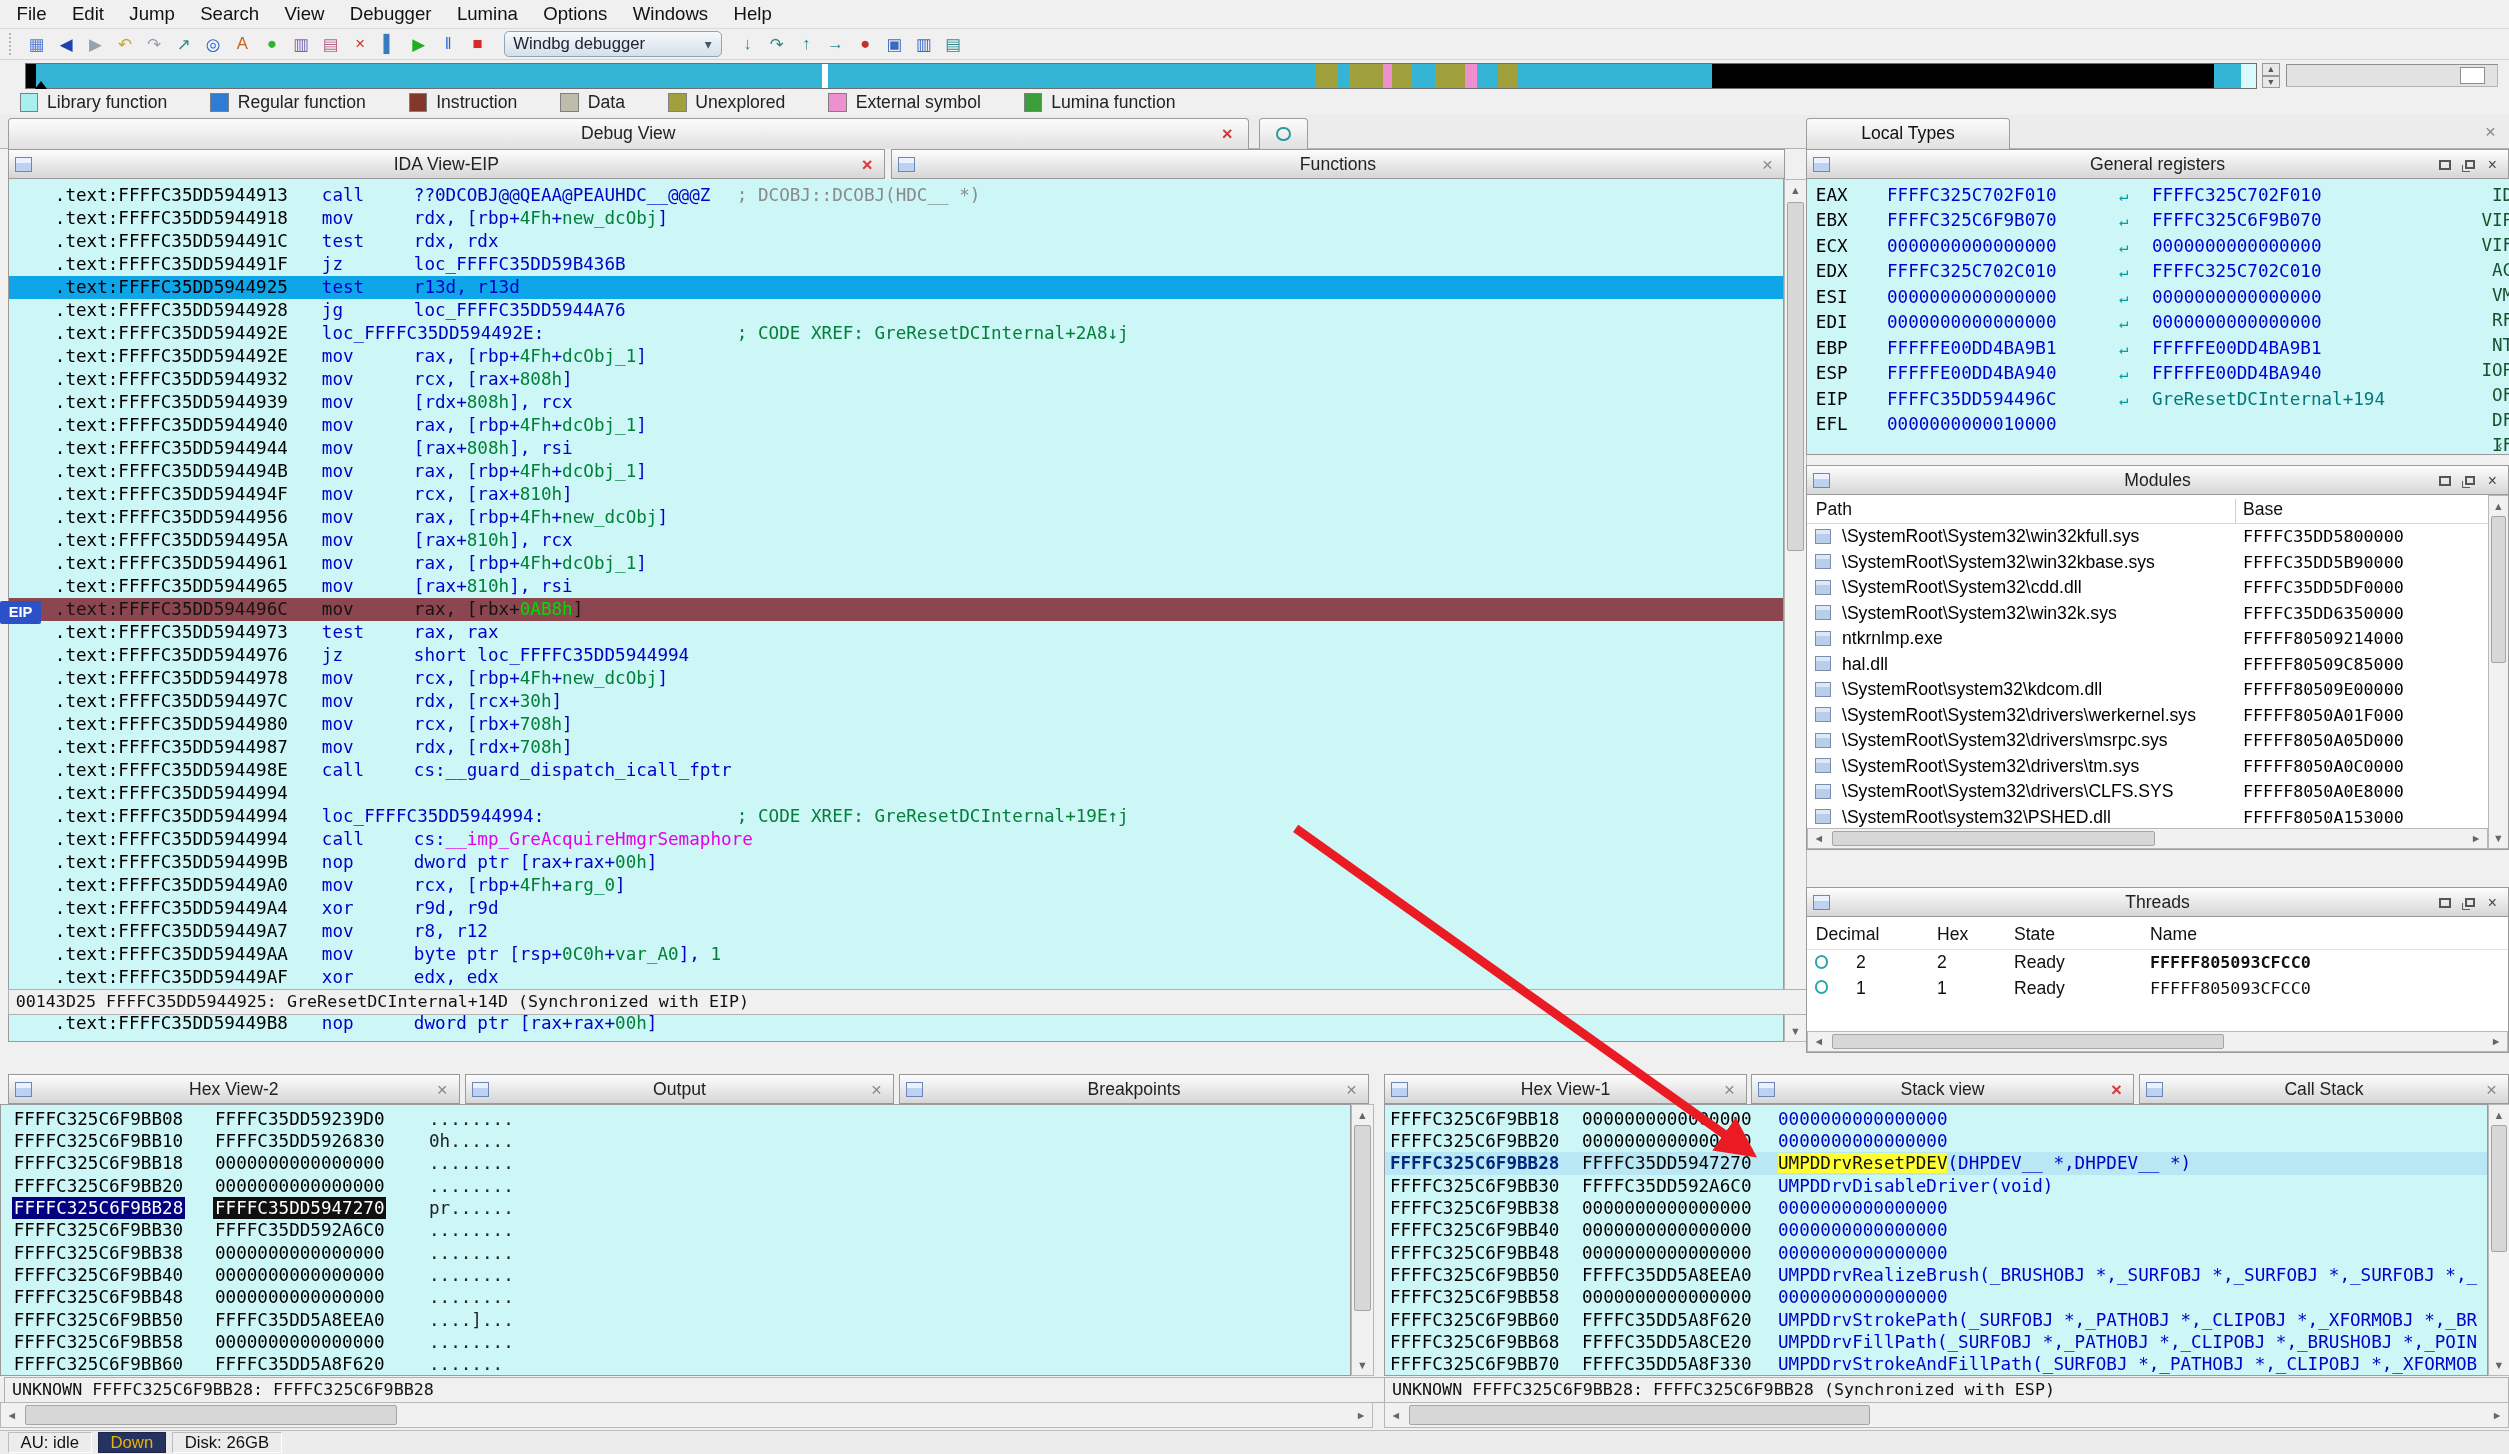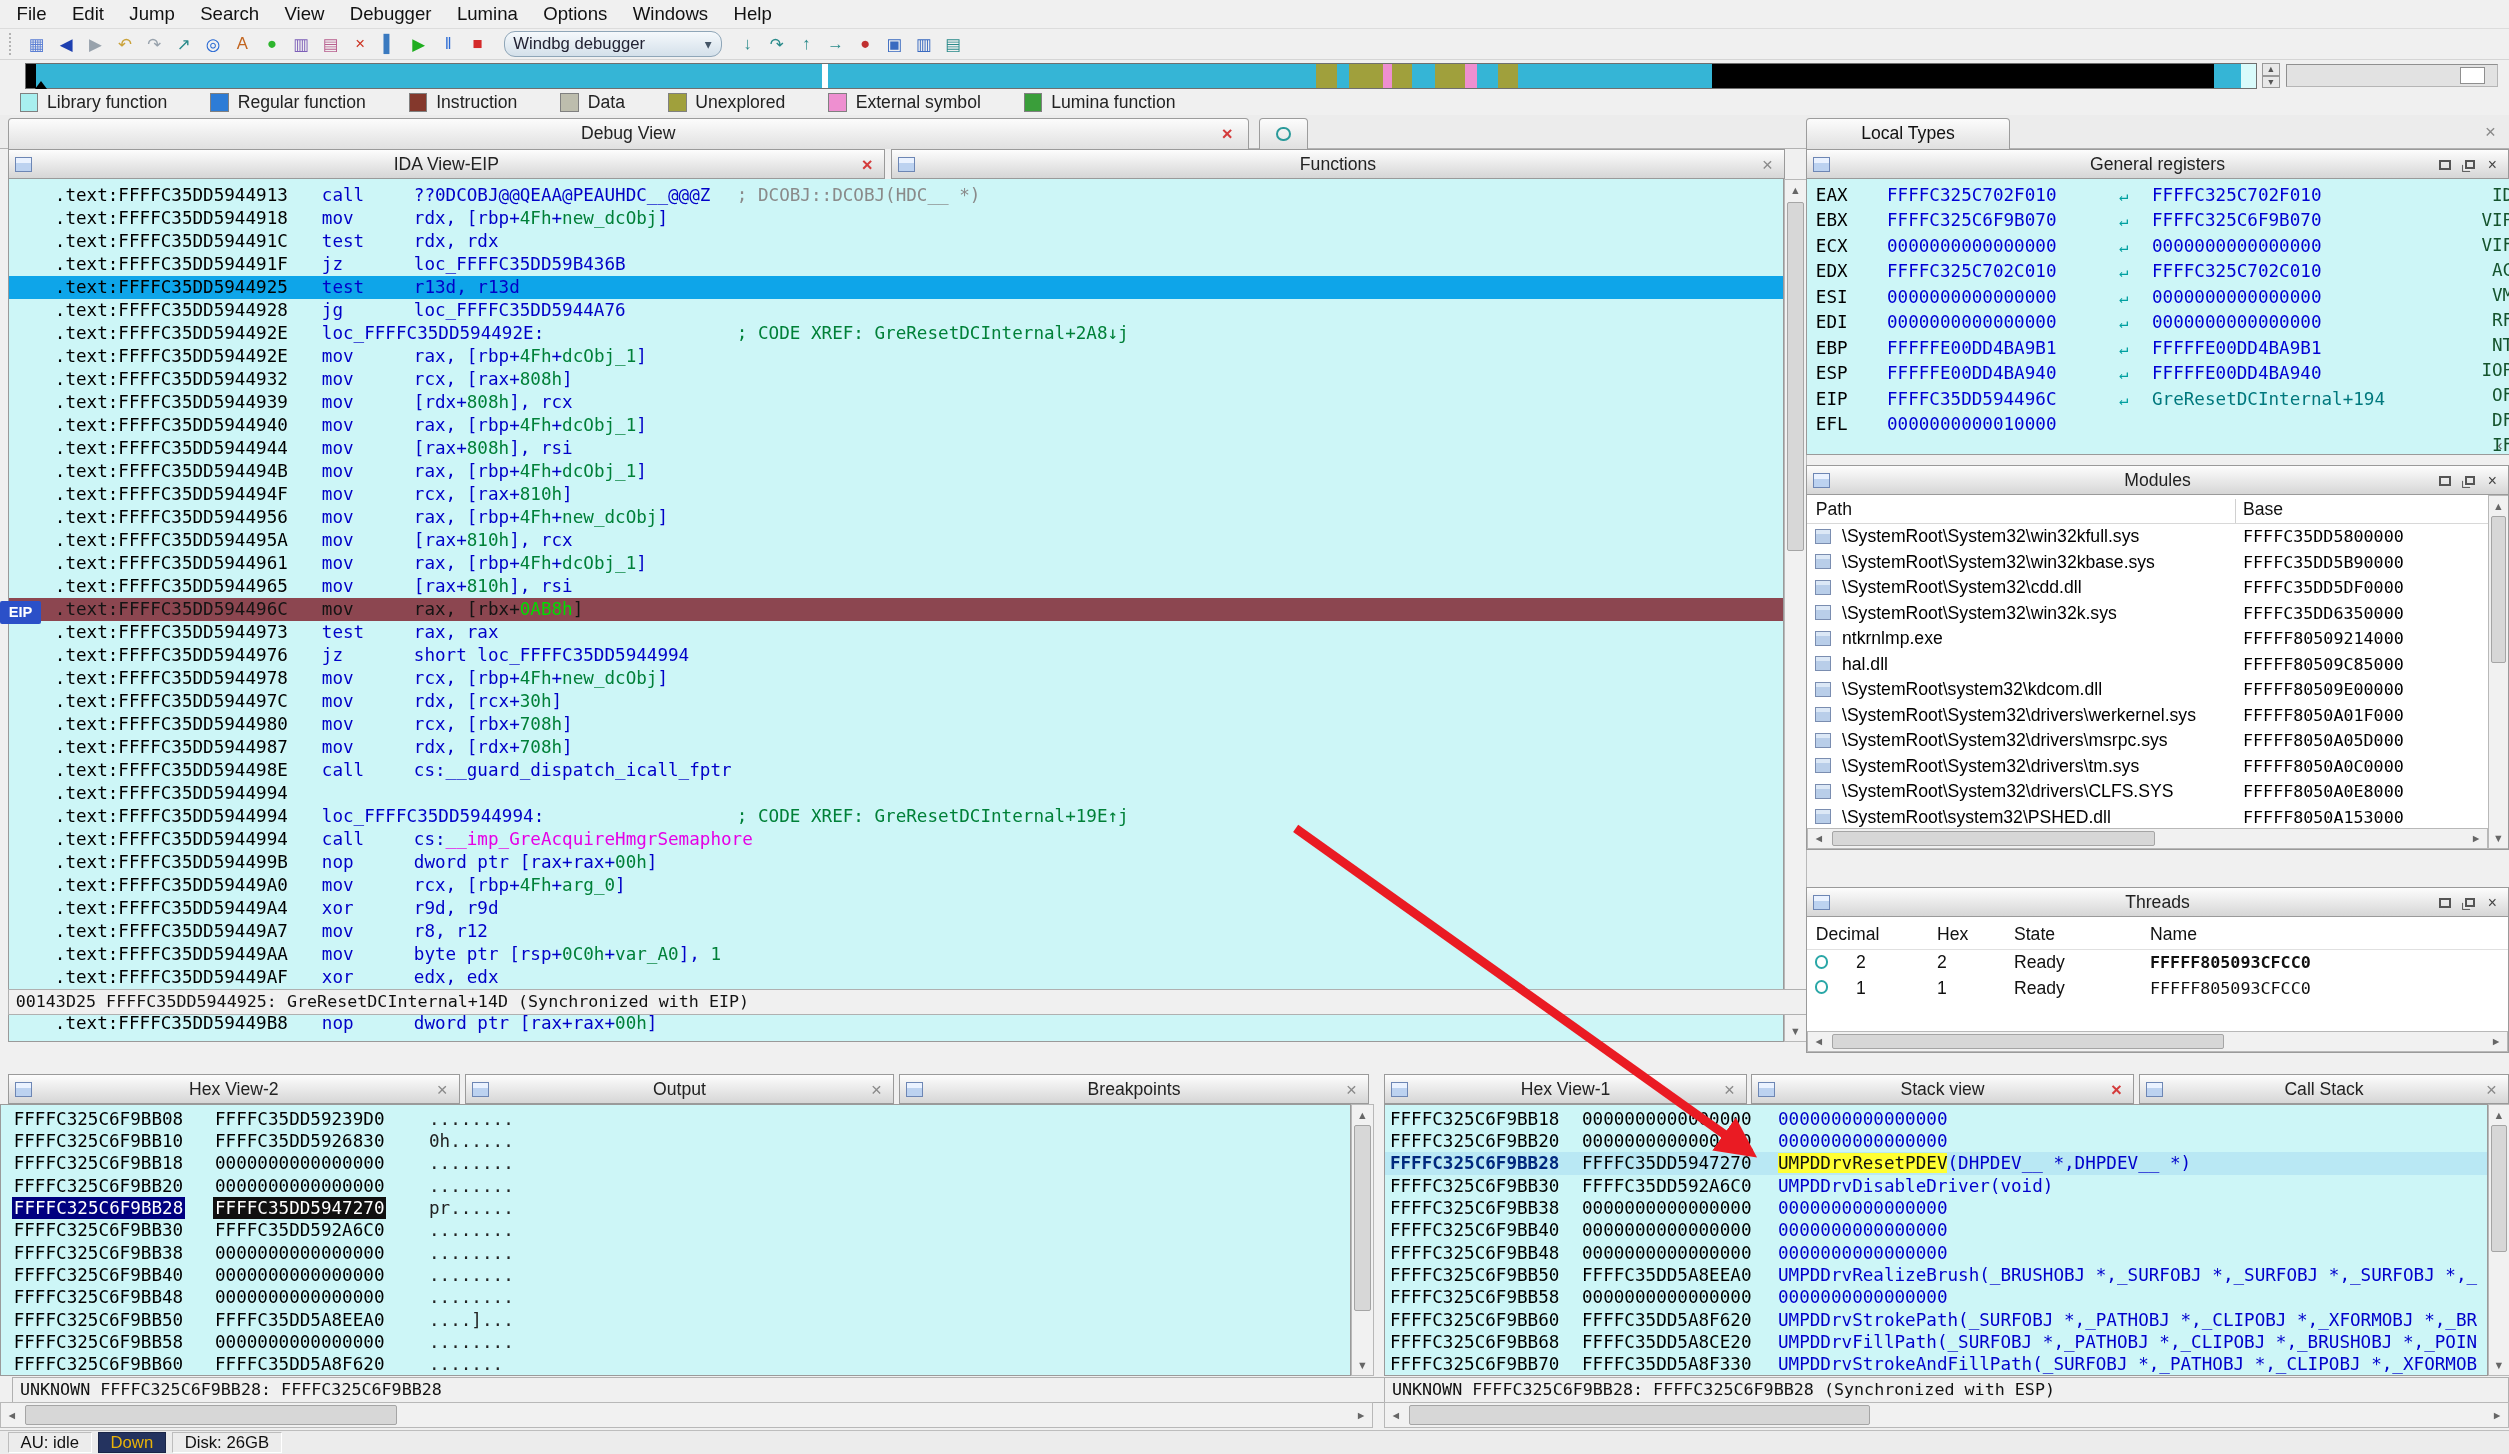--- a/index.html
+++ b/index.html
@@ -10,21 +10,21 @@
   
   #menubar{position:absolute;left:0;top:0;width:2509px;height:29px;background:#f0f0f0;
            border-bottom:1px solid #dcdcdc;display:flex;align-items:center;padding-left:3.9px;font-size:18.6px}
   .mi{padding:0 12.7px;cursor:default}
   #toolbar{position:absolute;left:0;top:29px;width:2509px;height:31px;display:flex;align-items:center;
            gap:2.9px;padding-left:3.9px;border-bottom:1px solid #d5d5d5}
   .grip{width:6.9px;height:21.6px;border-left:2px dotted #b3b3b3;margin:0 4.9px}
   .tbi{width:26.5px;height:25.5px;display:inline-flex;align-items:center;justify-content:center;
        font-size:16.7px;border-radius:2.9px;cursor:default}
   .combo{width:218px;height:25.5px;background:linear-gradient(#f5f9fc,#d4e0ea);border:1px solid #8fa6b8;
-         border-radius:11px;display:inline-flex;align-items:center;justify-content:space-between;
+         border-radius:5px;display:inline-flex;align-items:center;justify-content:space-between;
          padding:0 8.8px;font-size:16.7px;color:#223;margin:0 9.8px}
   .combo .arr{color:#456;font-size:13.7px}
 
   
   #navrow{position:absolute;left:0;top:61px;width:2509px;height:29px}
   #navband{position:absolute;left:24.5px;top:2px;width:2232px;height:25.5px;border:1px solid #6f6f6f;
     background:linear-gradient(90deg,
       #000 0px,#000 9.8px,
       #35b5d6 9.8px,#35b5d6 796px,
       #ffffff 796px,#ffffff 802px,
@@ -181,21 +181,21 @@
   #hex2-rows{position:absolute;left:0;top:2.9px;right:0}
   .hrow{position:relative;height:22.3px;font:17.6px/22.3px "DejaVu Sans Mono",monospace;white-space:pre}
   .ha{position:absolute;left:12.7px;color:#000}
   .hv{position:absolute;left:214px;color:#000}
   .hasc{position:absolute;left:428px;color:#222}
   .hasel{background:#000080;color:#fff;padding:0 2px;left:10.8px}
   .hvsel{background:#101010;color:#fff;padding:0 2px;left:212px}
   #hex2-vscroll{left:1351px;top:30px;width:22.5px;height:272px}
   .pstatus{position:absolute;height:25.5px;background:#f0f0f0;border:1px solid #b0b0b0;
            font:16.7px/23.5px "DejaVu Sans Mono",monospace;padding-left:6.9px;color:#111;white-space:pre;overflow:hidden}
-  #hex2-status{left:12px;top:303px;width:1556px}
+  #hex2-status{left:4px;top:303px;width:1556px}
   #hex2-hscroll{left:0;top:328px;width:1373px;height:25.5px}
 
   #bottom-right{position:absolute;left:1384px;top:1074px;width:1125px;height:356px}
   #t-hex1{left:0;top:0;width:363px}
   #t-stack{left:367px;top:0;width:383px}
   #t-cs{left:755px;top:0;width:370px}
   #stack-content{position:absolute;left:0;top:30px;width:1104px;height:272px;background:#cdf6f7;
                  border:1px solid #9a9a9a;overflow:hidden}
   #stack-rows{position:absolute;left:0;top:2.9px;right:0}
   .srow{position:relative;height:22.3px;font:17.6px/22.3px "DejaVu Sans Mono",monospace;white-space:pre}

